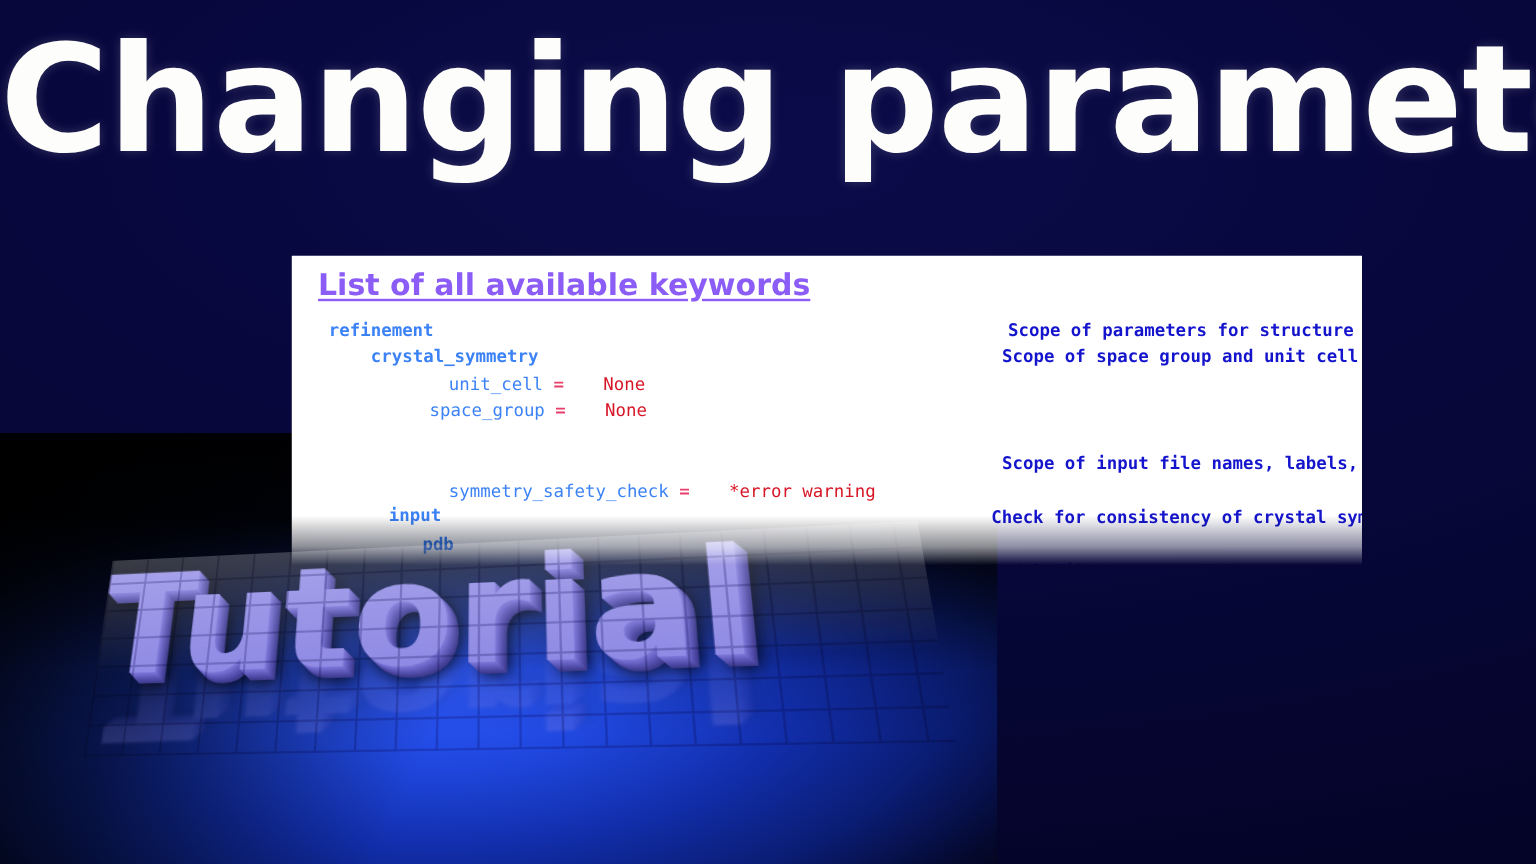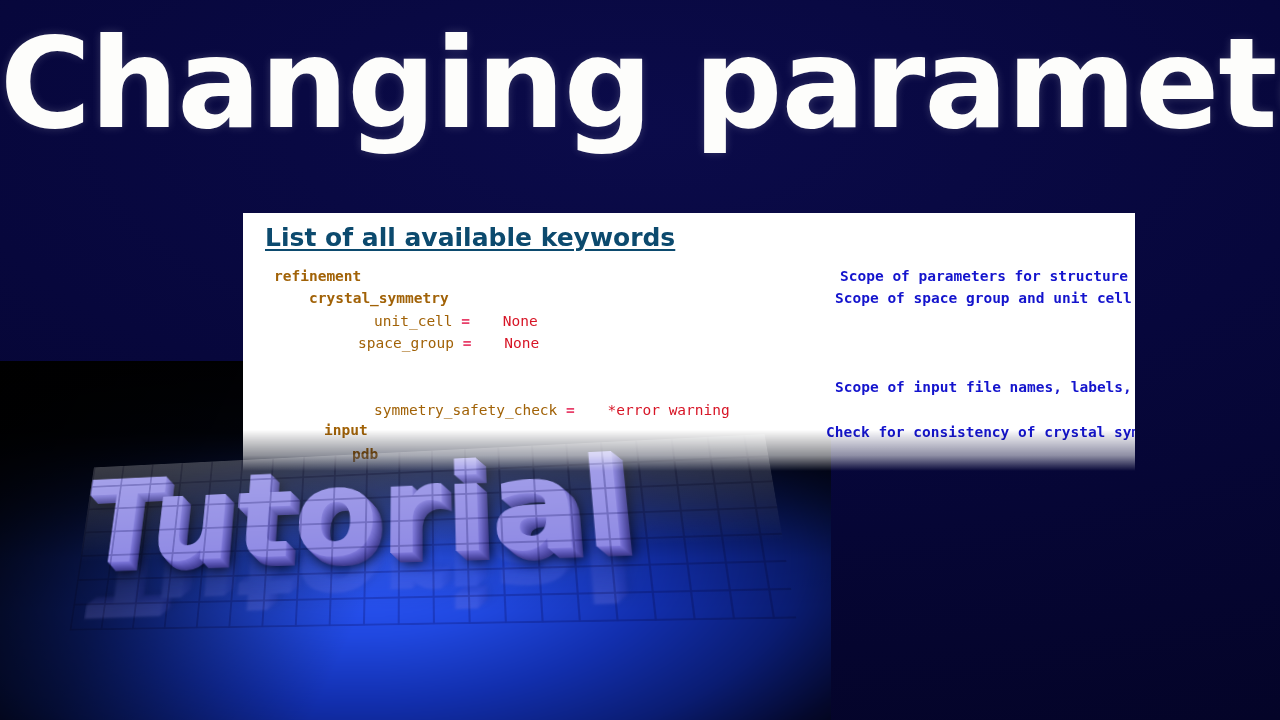--- a/index.html
+++ b/index.html
@@ -169,21 +169,21 @@
             mask-image: linear-gradient(to bottom, #000 0%, #000 84%, rgba(0,0,0,0.55) 94%, rgba(0,0,0,0) 100%);
     overflow: hidden;
   }
   #kw-heading {
     position: absolute;
     left: 22px;
     top: 10px;
     font-family: "DejaVu Sans", sans-serif;
     font-weight: bold;
     font-size: 25px;
-    color: #0c4a6e;
+    color: #8b5cf6;
     text-decoration: underline;
     text-underline-offset: 3px;
     white-space: nowrap;
   }
 
   #kw-code {
     position: absolute;
     left: 0;
     top: 52px;
     width: 892px;
@@ -202,21 +202,21 @@
     white-space: pre;
   }
   .kw-desc {
     position: absolute;
     top: 0;
     color: #1414cd;
     font-weight: bold;
     white-space: pre;
   }
   .kw-key {
-    color: #a16207;
+    color: #3b82f6;
   }
   .kw-key.bold {
     font-weight: bold;
   }
   .kw-eq {
     color: #e8406a;
     font-weight: bold;
   }
   .kw-val {
     color: #d71526;

